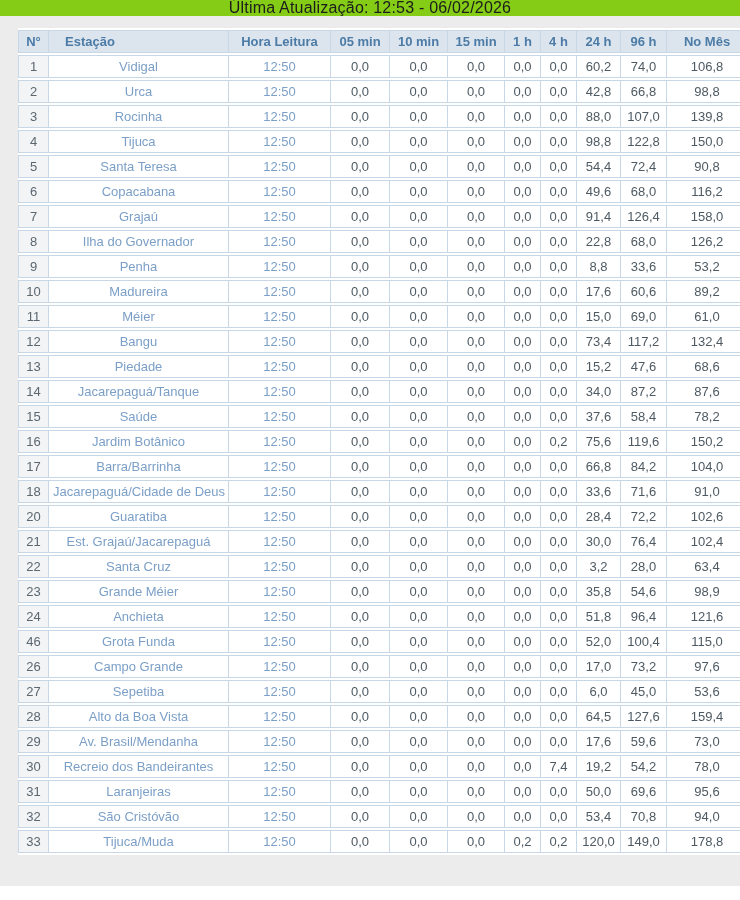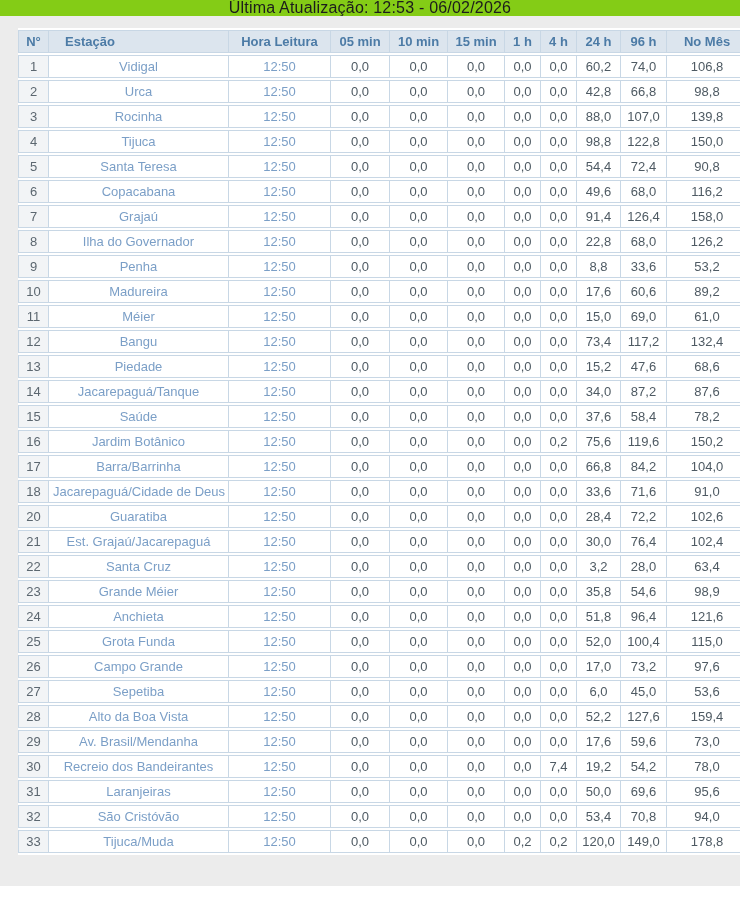--- a/index.html
+++ b/index.html
@@ -379,21 +379,21 @@
           <td class="w-m05">0,0</td>
           <td class="w-m10">0,0</td>
           <td class="w-m15">0,0</td>
           <td class="w-h1">0,0</td>
           <td class="w-h4">0,0</td>
           <td class="w-h24">51,8</td>
           <td class="w-h96">96,4</td>
           <td class="w-mes">121,6</td>
         </tr>
         <tr>
-          <td class="c-num w-num">25</td>
+          <td class="c-num w-num">46</td>
           <td class="c-station w-station">Grota Funda</td>
           <td class="c-time w-time">12:50</td>
           <td class="w-m05">0,0</td>
           <td class="w-m10">0,0</td>
           <td class="w-m15">0,0</td>
           <td class="w-h1">0,0</td>
           <td class="w-h4">0,0</td>
           <td class="w-h24">52,0</td>
           <td class="w-h96">100,4</td>
           <td class="w-mes">115,0</td>
@@ -426,21 +426,21 @@
         </tr>
         <tr>
           <td class="c-num w-num">28</td>
           <td class="c-station w-station">Alto da Boa Vista</td>
           <td class="c-time w-time">12:50</td>
           <td class="w-m05">0,0</td>
           <td class="w-m10">0,0</td>
           <td class="w-m15">0,0</td>
           <td class="w-h1">0,0</td>
           <td class="w-h4">0,0</td>
-          <td class="w-h24">52,2</td>
+          <td class="w-h24">64,5</td>
           <td class="w-h96">127,6</td>
           <td class="w-mes">159,4</td>
         </tr>
         <tr>
           <td class="c-num w-num">29</td>
           <td class="c-station w-station">Av. Brasil/Mendanha</td>
           <td class="c-time w-time">12:50</td>
           <td class="w-m05">0,0</td>
           <td class="w-m10">0,0</td>
           <td class="w-m15">0,0</td>

